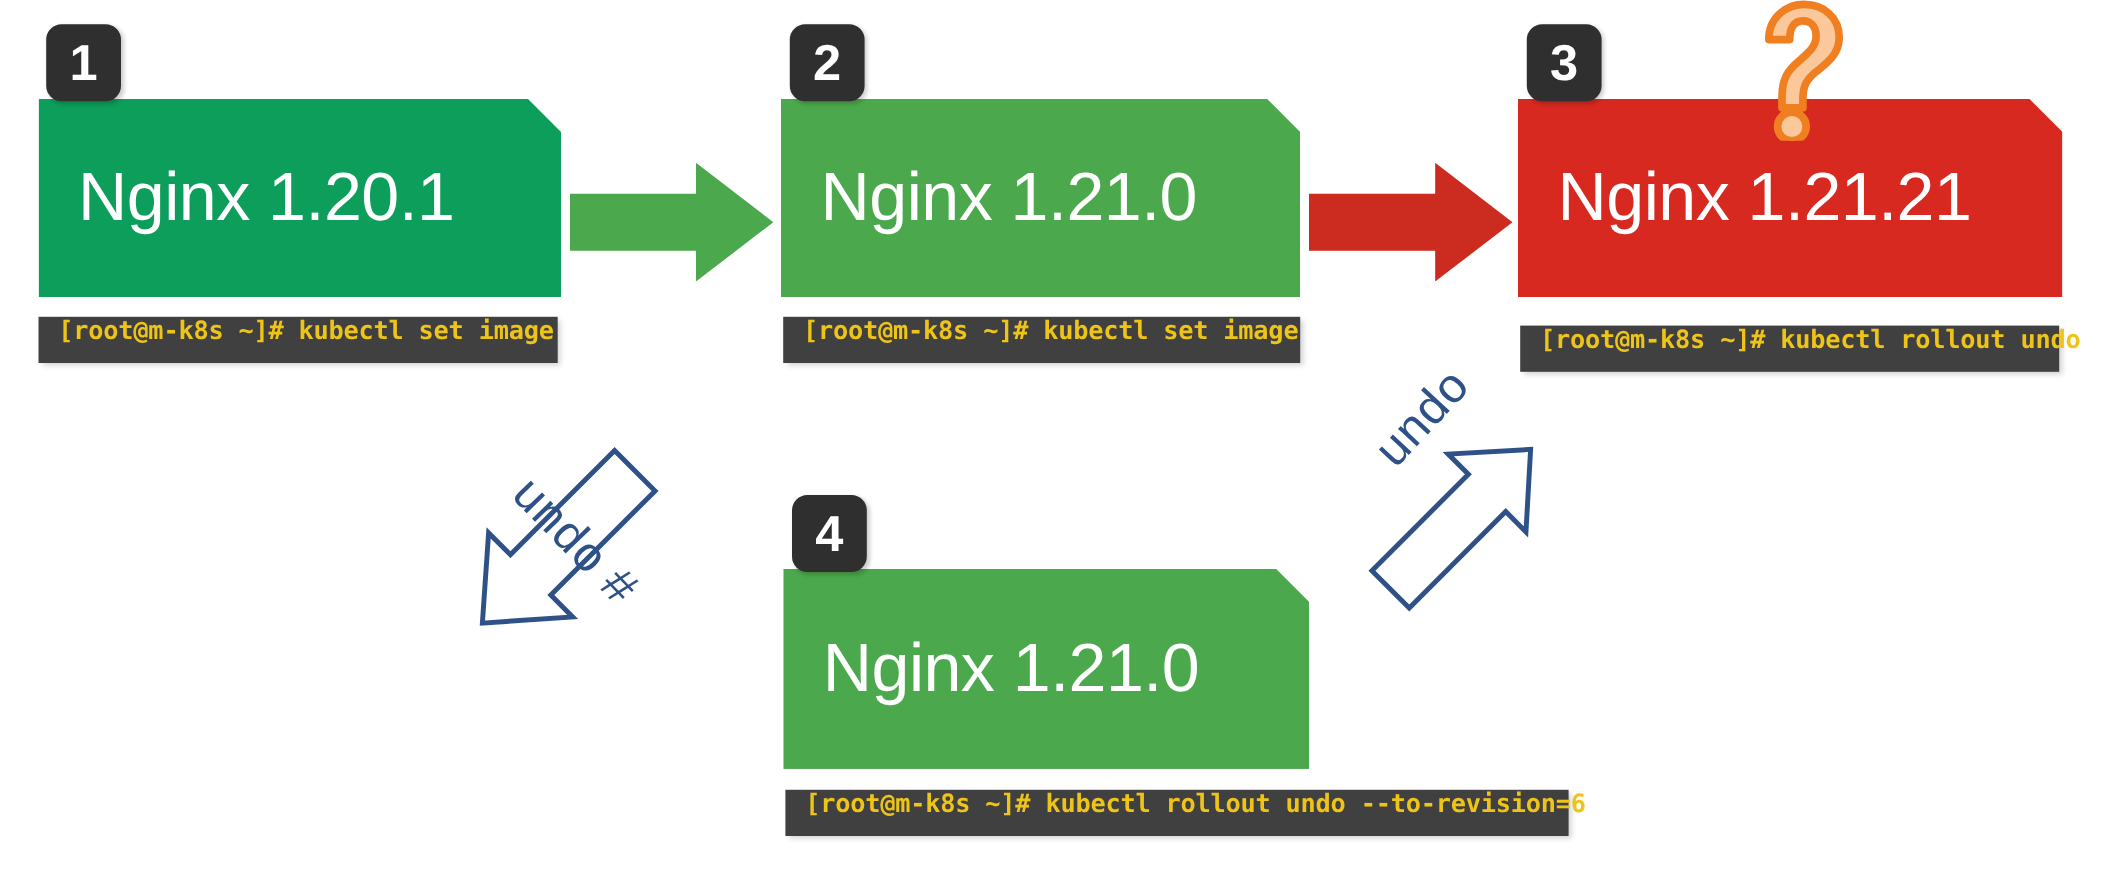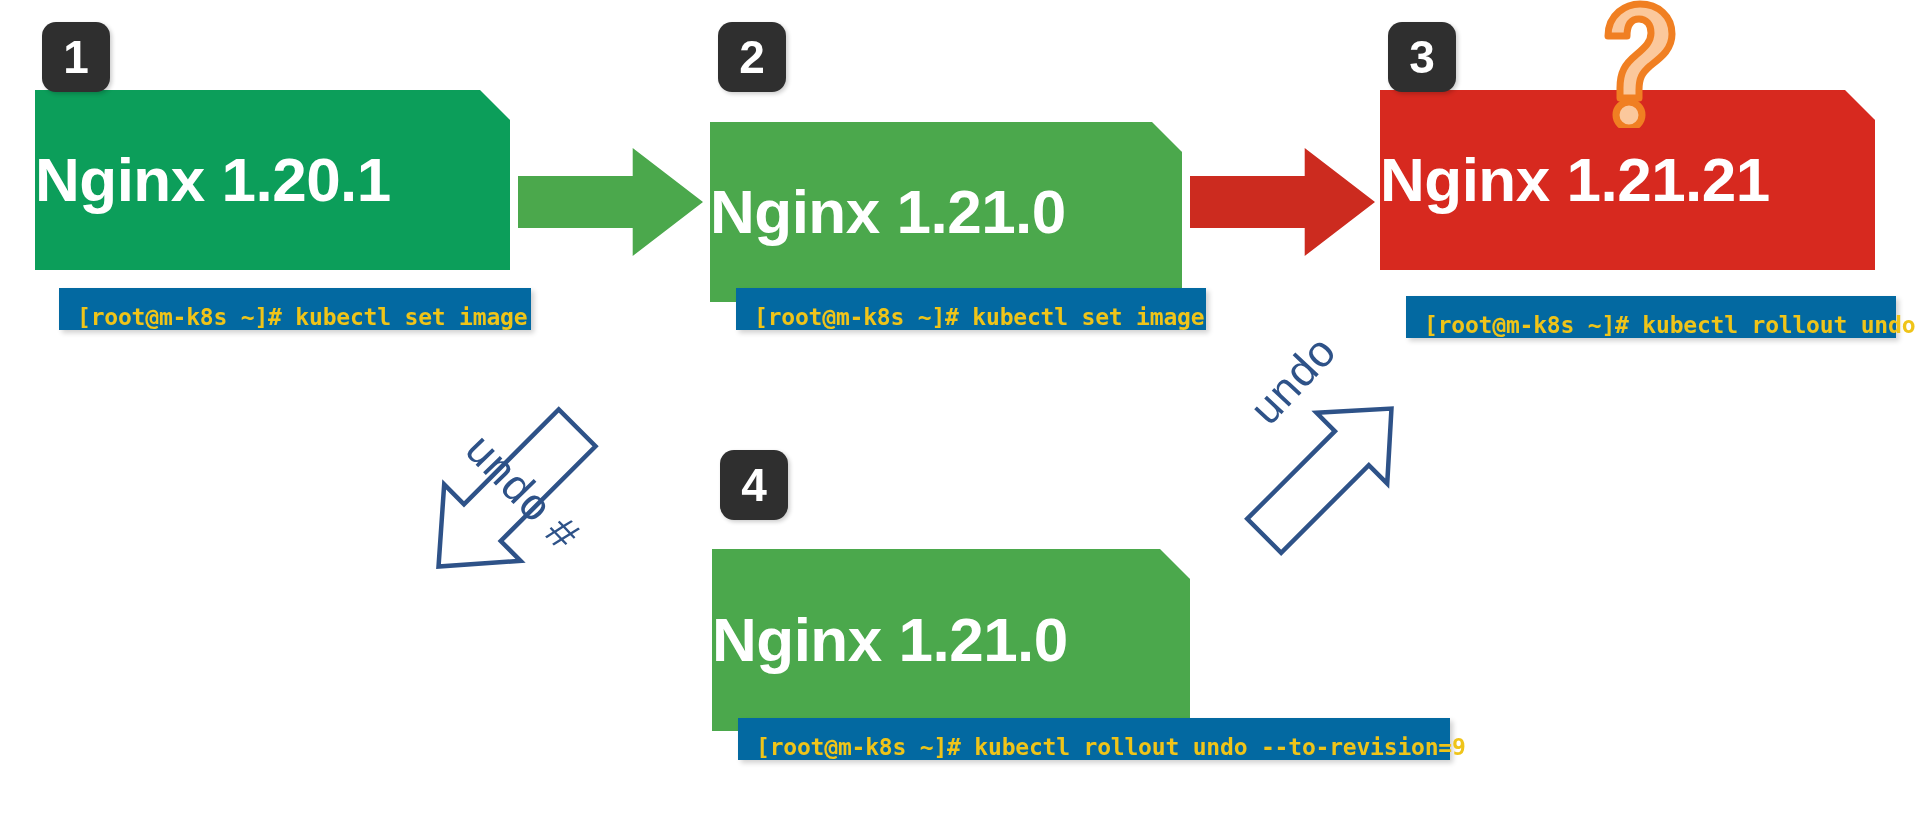--- a/index.html
+++ b/index.html
@@ -32,29 +32,30 @@
     width: 100%;
     height: 100%;
     clip-path: polygon(0 0, calc(100% - 30px) 0, 100% 30px, 100% 100%, 0 100%);
     box-shadow: 4px 4px 6px rgba(0,0,0,0.18);
     display: flex;
     align-items: center;
   }
   .card-label {
     color: #ffffff;
     font-size: 62px;
-    font-weight: 700;
+    font-weight: 400;
     letter-spacing: -0.5px;
+    padding-left: 36px;
     white-space: nowrap;
     line-height: 1;
   }
 
   
   .fill-green-dark  { background: #0C9E5A; }
-  .fill-green-light { background: #4BA84C; margin-top: 32px; }
+  .fill-green-light { background: #4BA84C; }
   .fill-red         { background: #D7291F; }
 
   
   .badge {
     position: absolute;
     width: 68px;
     height: 70px;
     background: #2F2F2F;
     border-radius: 14px;
     display: flex;
@@ -63,25 +64,24 @@
     color: #ffffff;
     font-size: 46px;
     font-weight: bold;
     z-index: 6;
     box-shadow: 2px 2px 4px rgba(0,0,0,0.2);
   }
 
   
   .terminal {
     position: absolute;
-    background: #0369a1;
+    background: #404040;
     display: flex;
-    align-items: flex-end;
+    align-items: flex-start;
     box-shadow: 3px 3px 5px rgba(0,0,0,0.18);
-    margin-left: 24px;
   }
   .terminal-text {
     color: #EFC419;
     font-family: "DejaVu Sans Mono", monospace;
     font-weight: bold;
     font-size: 23px;
     padding-left: 18px;
     white-space: nowrap;
     letter-spacing: -0.2px;
   }
@@ -209,21 +209,21 @@
     <span>4</span>
   </div>
 
   <div class="card" style="left:712px; top:517px; width:478px; height:182px;">
     <div class="card-body fill-green-light">
       <span class="card-label">Nginx 1.21.0</span>
     </div>
   </div>
 
   <div class="terminal" style="left:714px; top:718px; width:712px; height:42px;">
-    <span class="terminal-text">[root@m-k8s ~]# kubectl rollout undo --to-revision=9</span>
+    <span class="terminal-text">[root@m-k8s ~]# kubectl rollout undo --to-revision=6</span>
   </div>
 
   <div class="undo-arrow" style="left:1215px; top:375px; width:230px; height:200px;">
     <svg width="230" height="200" viewBox="0 0 230 200">
       <g transform="rotate(135 110 100)">
         <path d="M 16 100
                  L 72 50
                  L 72 76
                  L 196 76
                  L 196 124

